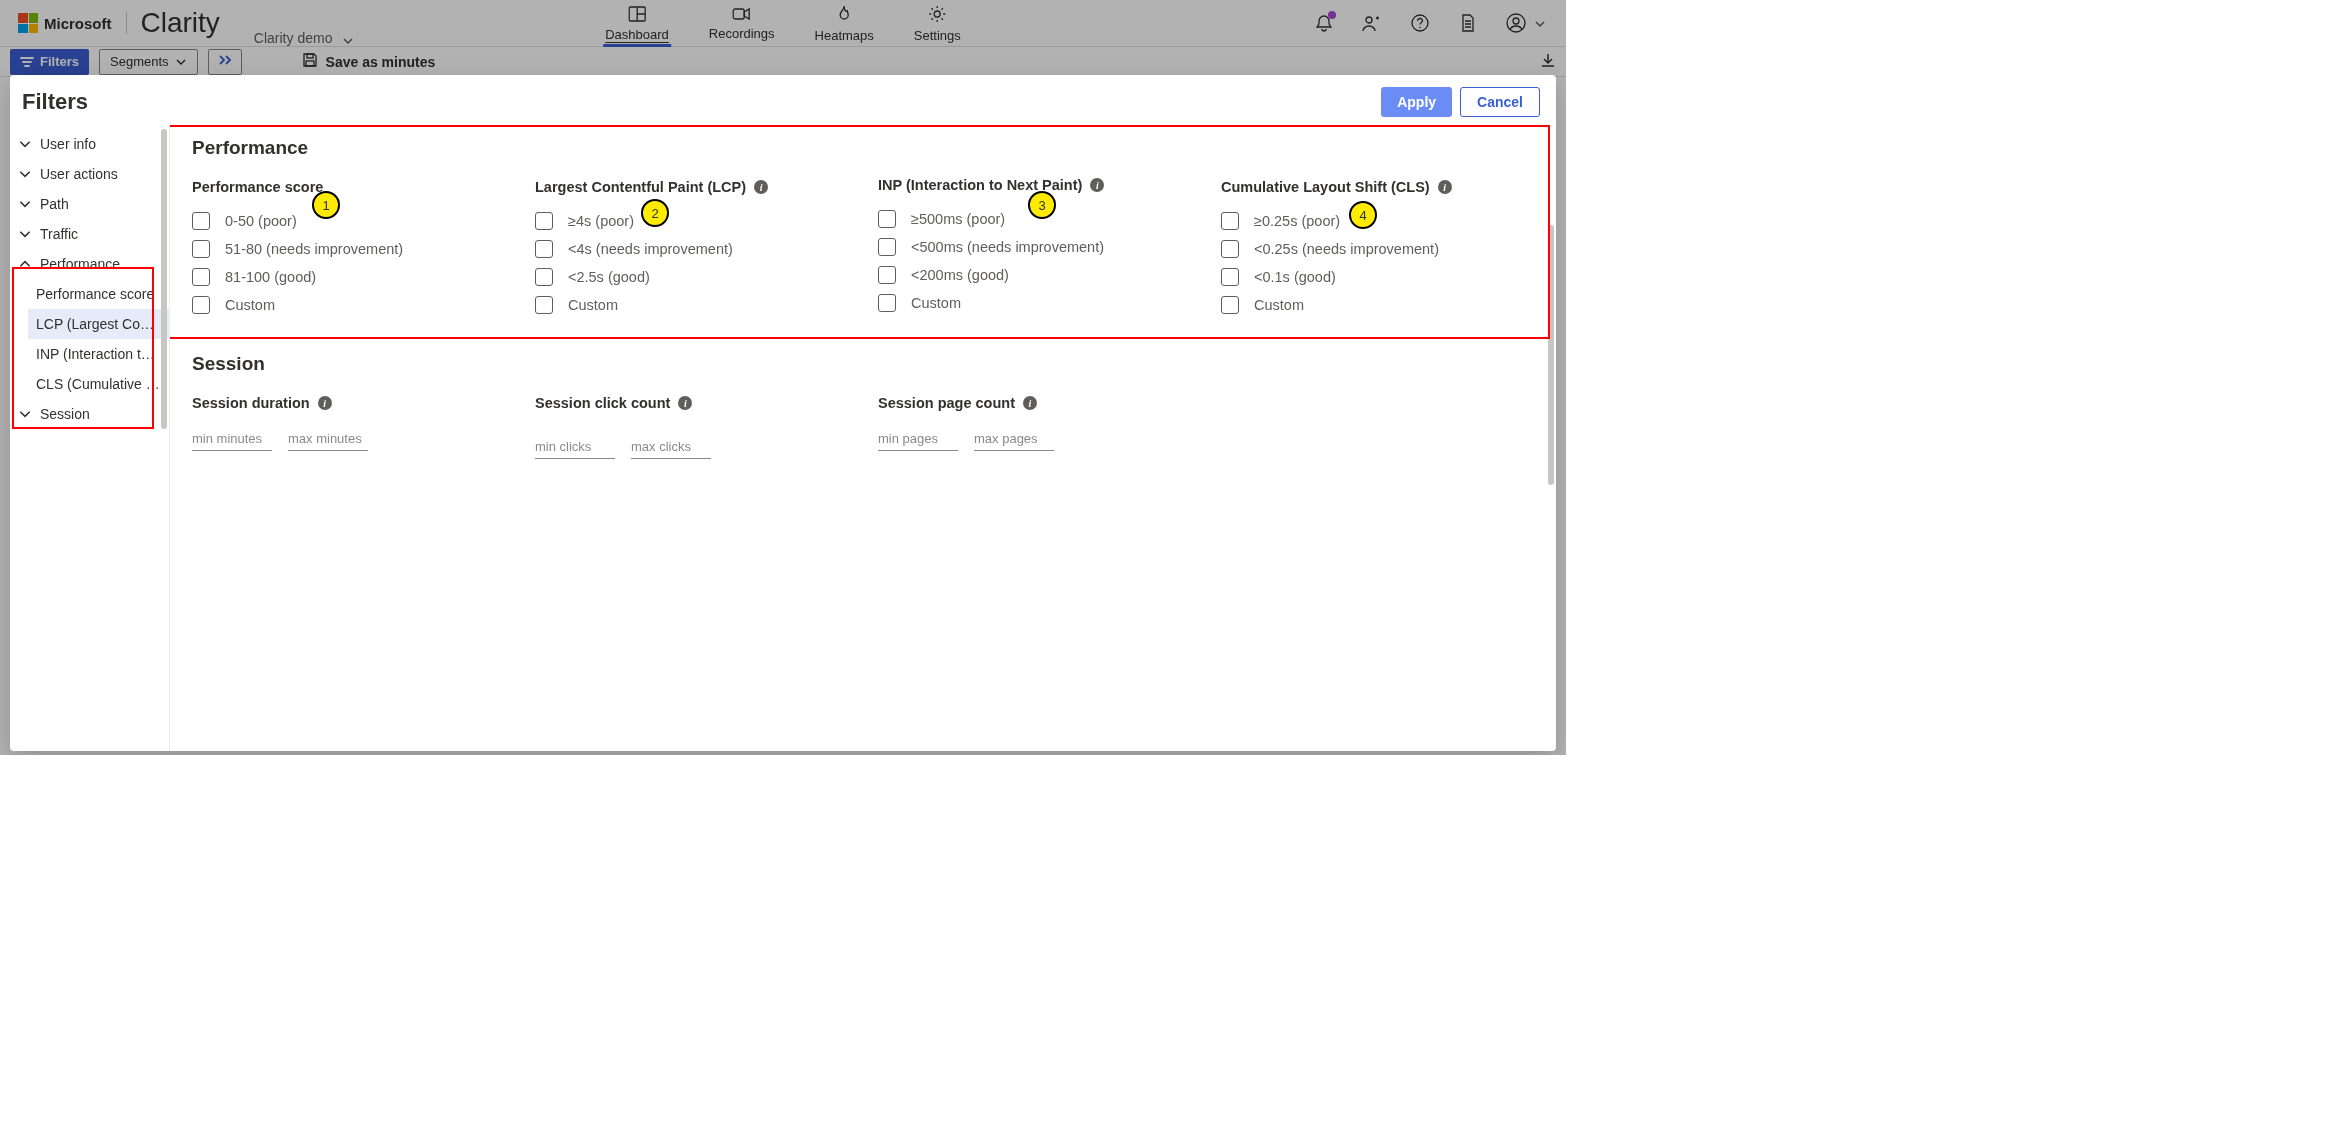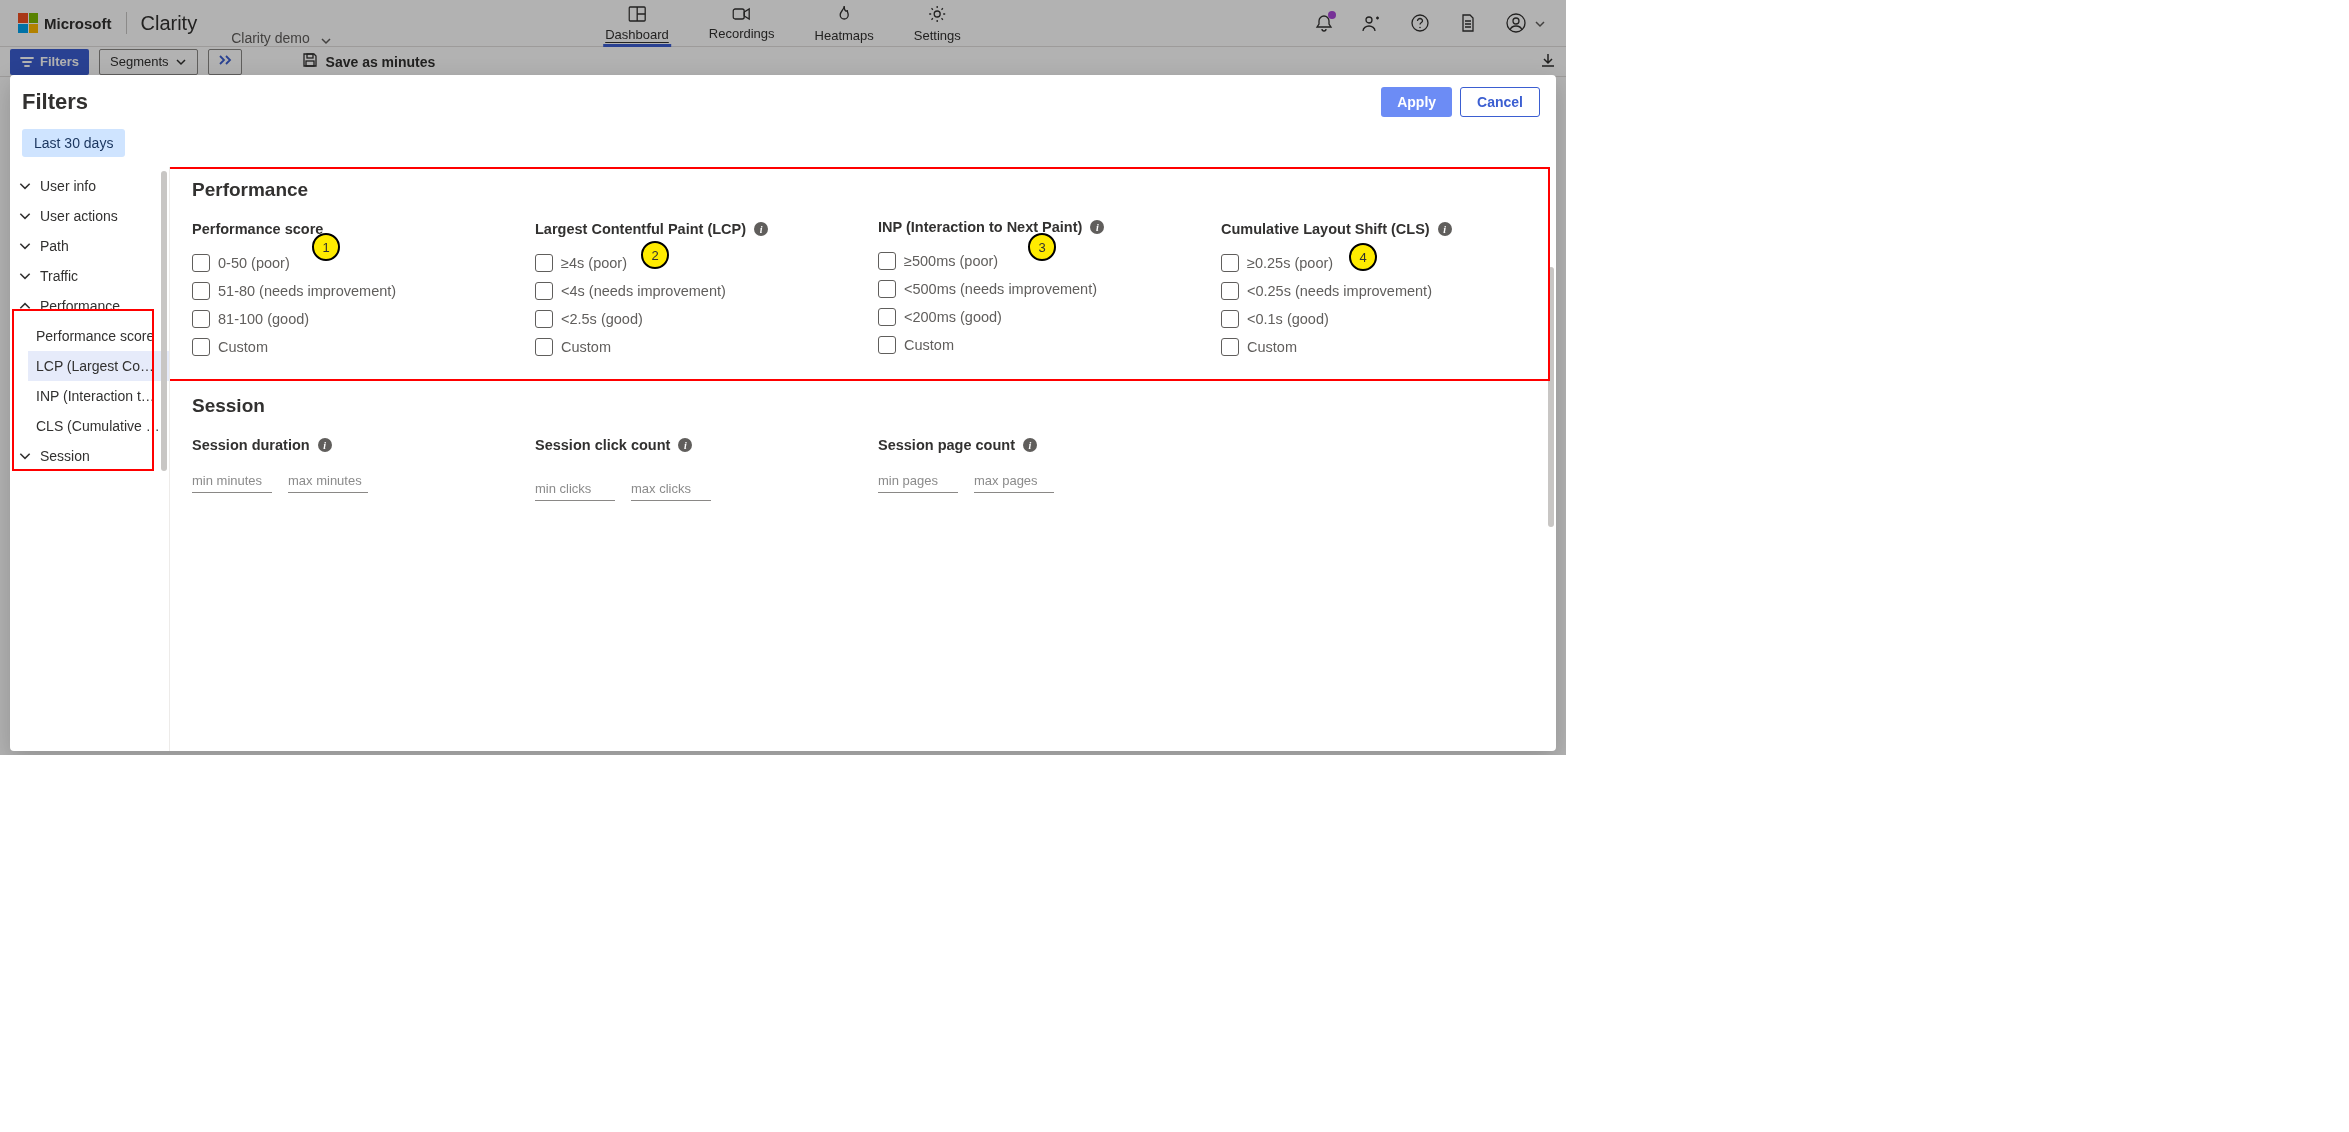--- a/index.html
+++ b/index.html
@@ -35,21 +35,21 @@
       width: 20px; height: 20px; display: grid;
       grid-template-columns: 1fr 1fr; grid-template-rows: 1fr 1fr;
       gap: 1px; margin-right: 6px;
     }
     .ms-logo span:nth-child(1){background:#f25022;}
     .ms-logo span:nth-child(2){background:#7fba00;}
     .ms-logo span:nth-child(3){background:#00a4ef;}
     .ms-logo span:nth-child(4){background:#ffb900;}
     .ms-name { font-size: 15px; font-weight: 600; color:#323130; }
     .vdiv { width:1px; background:#c8c6c4; height:22px; margin:0 14px; align-self:center;}
-    .product-name { font-size: 20px; font-weight: 500; color:#323130;}
+    .product-name { font-size: 28px; font-weight: 500; color:#323130;}
     .project-picker { display:flex; align-items:flex-end; margin-left: 34px; color:#605e5c; font-size:14px; gap:10px; cursor:pointer;}
     .chev-down { width:12px; height:12px; display:inline-block; }
     .chev-down svg, .chev-right svg { width:100%; height:100%; }
     .nav-center { position:absolute; left:50%; transform:translateX(-50%); display:flex; height:100%; gap:36px;justify-content:space-between;}
     .nav-item { display:flex; flex-direction:column; align-items:center; justify-content:center; font-size:13px; color:#323130; cursor:pointer; padding:2px 2px 0; position:relative;}
     .nav-item .nav-ic { font-size:16px; line-height:1; margin-bottom:2px; }
     .nav-item.active::after { content:""; position:absolute; bottom:-1px; left:0; right:0; height:3px; background:#3b5ed1;}
     .nav-item.active .nav-label { text-decoration: underline; text-underline-offset:3px;}
     .top-right { margin-left:auto; display:flex; align-items:center; gap:28px; color:#605e5c; }
     .top-right .ic { width:20px; height:20px; display:flex; align-items:center; justify-content:center; cursor:pointer; position:relative;}
@@ -91,21 +91,21 @@
     .tree-sub .tree-item.sel { background:#e6ebfa;}
     .tree-highlight-box { position:absolute; border:2px solid #ff0000; pointer-events:none;}
     
     .content { flex:1; overflow:auto; padding:4px 14px 20px 22px; position:relative;}
     .content-scrollbar { position:absolute; right:2px; top:100px; width:6px; height:260px; background:#c8c6c4; border-radius:3px;}
     .sec-title { font-size:19px; font-weight:600; margin:8px 0 20px 0;}
     .cols { display:flex; gap:22px; }
     .col { flex:1; min-width:0;}
     .col-head { font-size:14.5px; font-weight:600; display:flex; align-items:center; gap:8px; margin-bottom:12px;}
     .info-ic { width:14px; height:14px; border-radius:50%; background:#605e5c; color:#fff; display:inline-flex; align-items:center; justify-content:center; font-size:10px; font-weight:700; font-style:italic; font-family:Georgia, serif;}
-    .opt { display:flex; align-items:center; gap:8px; padding:5px 0; font-size:14.5px; color:#605e5c;}
+    .opt { display:flex; align-items:center; gap:15px; padding:5px 0; font-size:14.5px; color:#605e5c;}
     .cb { width:18px; height:18px; border:1px solid #605e5c; border-radius:3px; background:#fff; flex-shrink:0;}
     .perf-box { position:absolute; border:2px solid #ff0000; pointer-events:none;}
     .callout { width:28px; height:28px; border-radius:50%; background:#ffeb00; border:2px solid #000; display:flex; align-items:center; justify-content:center; font-size:13px; font-weight:400; position:absolute;}
     .sess-inputs { display:flex; gap:16px; }
     .uinput { width:80px; border:none; border-bottom:1px solid #8a8886; padding:4px 0; font-size:13px; color:#605e5c; background:transparent;}
     .uinput::placeholder { color:#8b8b8b; }
     .ellip { overflow:hidden; text-overflow:ellipsis; white-space:nowrap; display:block;}
     .rel { position:relative; }
   </style>
 </head>
@@ -235,23 +235,20 @@
 <div class="dim-overlay"></div>
 
 <div class="modal">
   <div class="modal-head">
     <div class="modal-title">Filters</div>
     <div class="modal-actions">
       <div class="mbtn apply">Apply</div>
       <div class="mbtn cancel">Cancel</div>
     </div>
   </div>
-  <div class="modal-sub">
-    <div class="pill">Last 30 days</div>
-  </div>
   <div class="modal-body">
 
     <div class="tree rel">
       <div class="tree-scrollbar"></div>
       <div class="tree-item">
         <span class="chev"><svg viewBox="0 0 12 12">
               <path d="M2 4l4 4 4-4" fill="none" stroke="#323130" stroke-width="1.3"></path>
             </svg></span>
         <span class="ellip">User info</span>
       </div>

